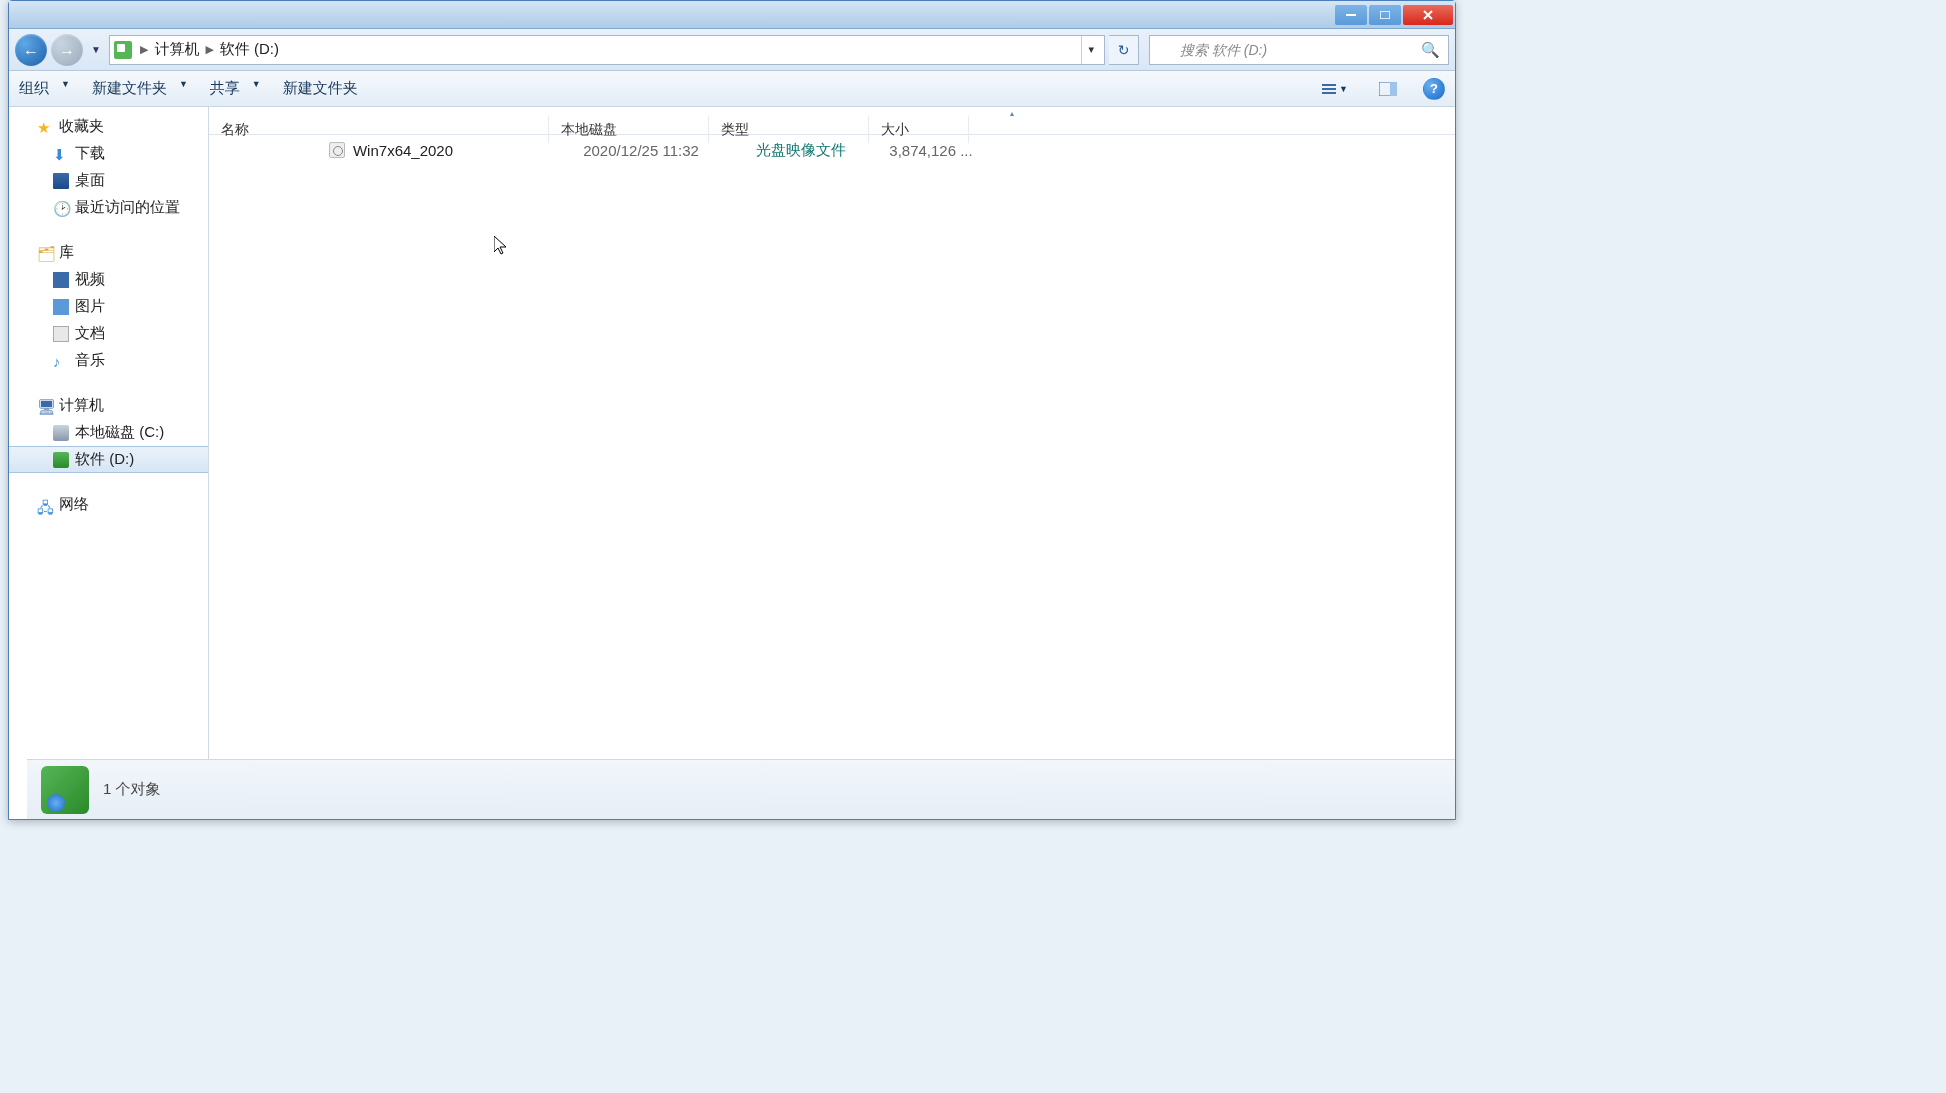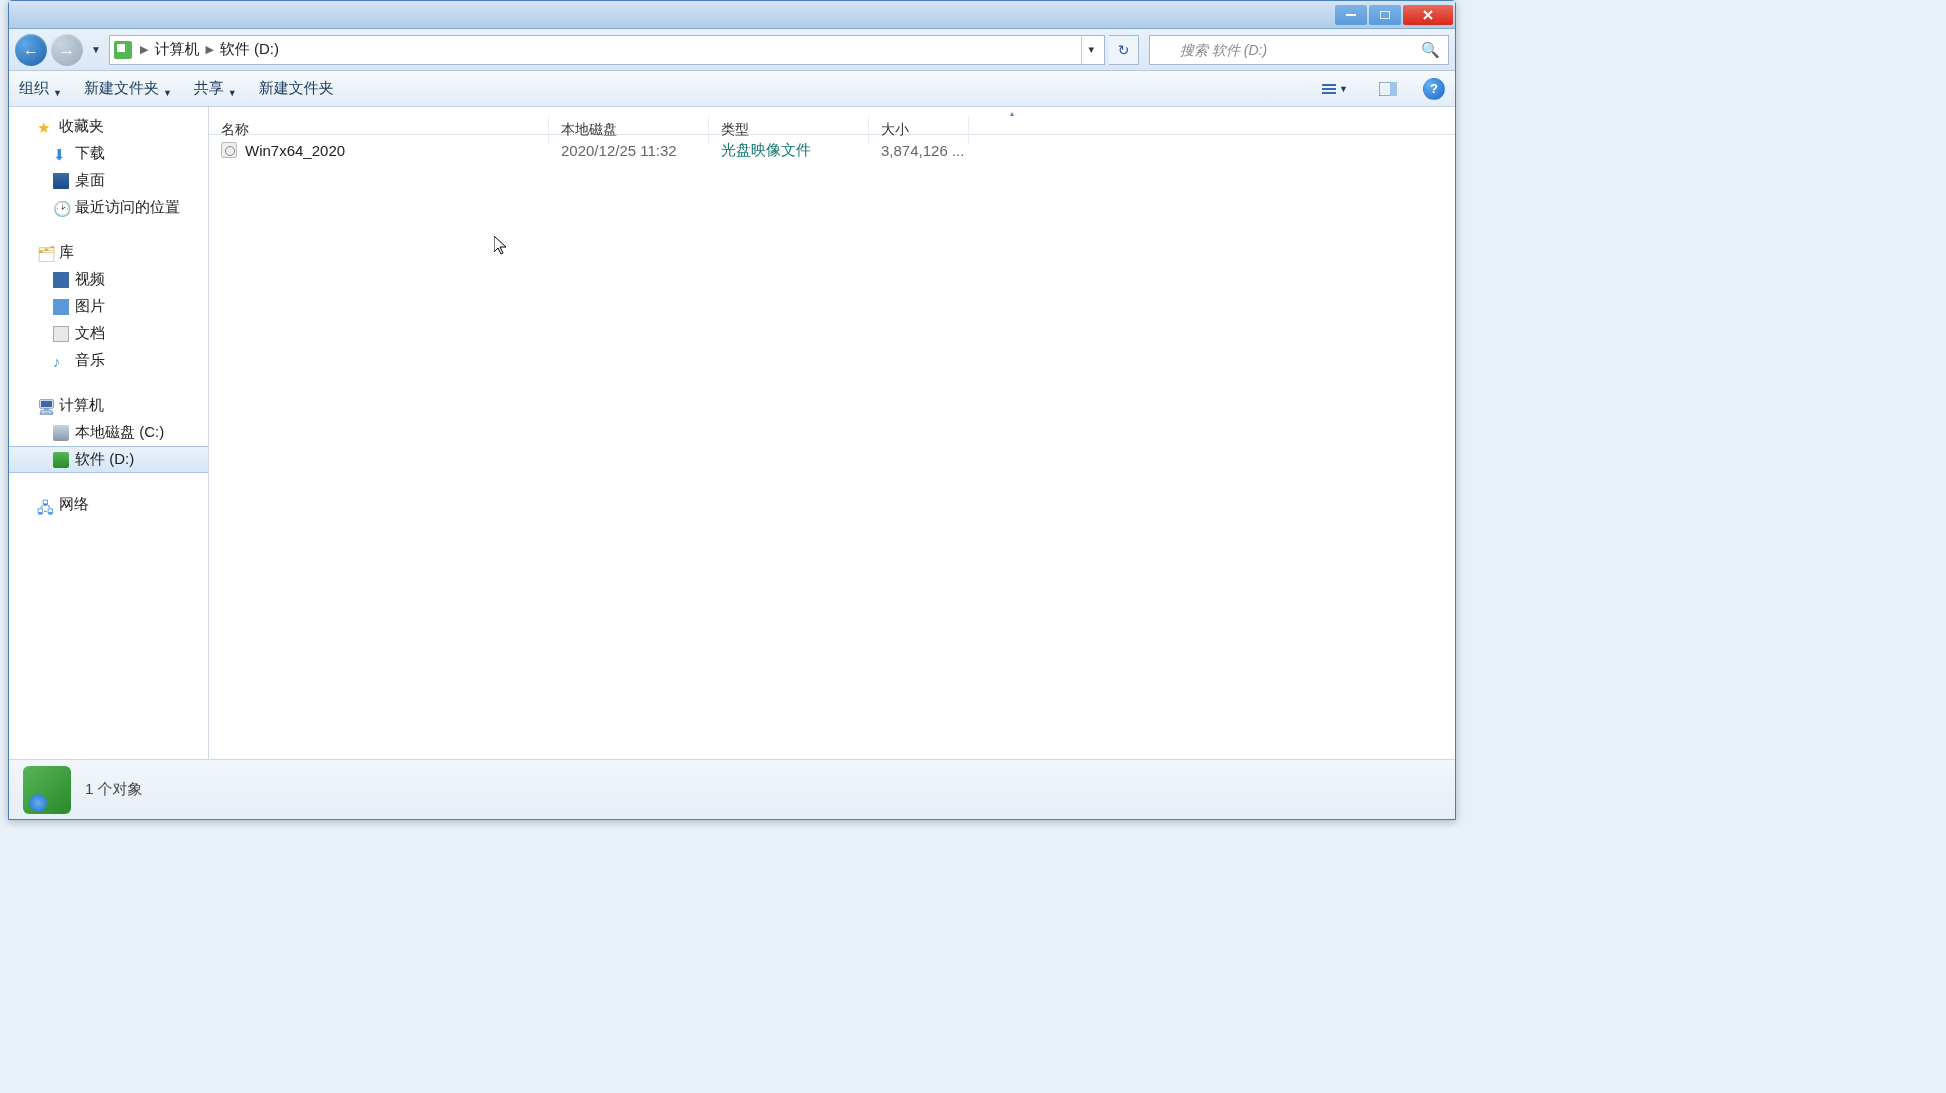--- a/index.html
+++ b/index.html
@@ -89,21 +89,21 @@
 .search-input::placeholder { color: #888; font-style: italic; }
 .search-icon { color: #5a8abc; font-size: 15px; }
 
 
 .toolbar {
   height: 36px;
   background: linear-gradient(to bottom, #f5f9fd, #e3edf6);
   border-bottom: 1px solid #c8d4e2;
   display: flex; align-items: center; padding: 0 10px; gap: 22px;
 }
-.tb-btn { font-size: 15px; color: #1a3a5a; cursor: pointer; display: flex; align-items: flex-end; gap: 4px; }
+.tb-btn { font-size: 15px; color: #1a3a5a; cursor: pointer; display: flex; align-items: flex-start; gap: 12px; }
 .tb-dd { font-size: 9px; color: #1a3a5a; }
 .tb-spacer { flex: 1; }
 .tb-view-btn, .tb-pane-btn, .tb-help-btn {
   width: 26px; height: 26px; display: flex; align-items: center; justify-content: center;
   border: 1px solid transparent; border-radius: 2px;
   color: #2a5a9a; font-size: 15px;
 }
 .tb-view-btn { display: flex; align-items: center; gap: 3px; }
 .tb-view-lines { display: flex; flex-direction: column; gap: 2px; }
 .tb-view-lines span { width: 14px; height: 2px; background: #3a6aa8; display: block; }
@@ -155,34 +155,34 @@
 .col-name { width: 340px; }
 .col-date { width: 160px; }
 .col-type { width: 160px; }
 .col-size { width: 100px; }
 .sort-ind { width: 100%; text-align: center; font-size: 8px; color: #5a8abc; margin-top: -14px; position: absolute; left: 180px; }
 
 .row {
   height: 30px; display: flex; align-items: center;
   font-size: 15px; padding-left: 12px;
 }
-.row .cell { display: flex; align-items: center; }
+.row .cell { display: flex; align-items: center; justify-content: center; }
 .row .c-name { width: 340px; color: #222; gap: 8px; }
 .row .c-date { width: 160px; color: #666; }
 .row .c-type { width: 160px; color: #0f766e; }
 .row .c-size { width: 100px; color: #666; }
 .file-icon { width: 16px; height: 16px; background: #eee; border: 1px solid #bbb; border-radius: 2px; position: relative; }
 .file-icon::after { content:""; position:absolute; left:3px; top:3px; width:8px; height:8px; border:1px solid #888; border-radius:50%; }
 
 
 .statusbar {
   height: 60px;
   border-top: 1px solid #d0d8e2;
   background: linear-gradient(to bottom, #f2f6fb, #e6eef6);
-  display: flex; align-items: center; padding: 0 14px; gap: 14px;
+  display: flex; align-items: center; padding: 0 14px; gap: 14px; margin-left: 18px;
 }
 .status-icon {
   width: 48px; height: 48px;
   background: linear-gradient(135deg, #56b556, #2a8a2a);
   border-radius: 6px;
   position: relative;
 }
 .status-icon::after { content:""; position:absolute; left:6px; bottom:2px; width:18px; height:18px; background: radial-gradient(circle,#6ab0f0,#1a6ac8); border-radius:50%; }
 .status-text { font-size: 15px; color: #444; }
 

